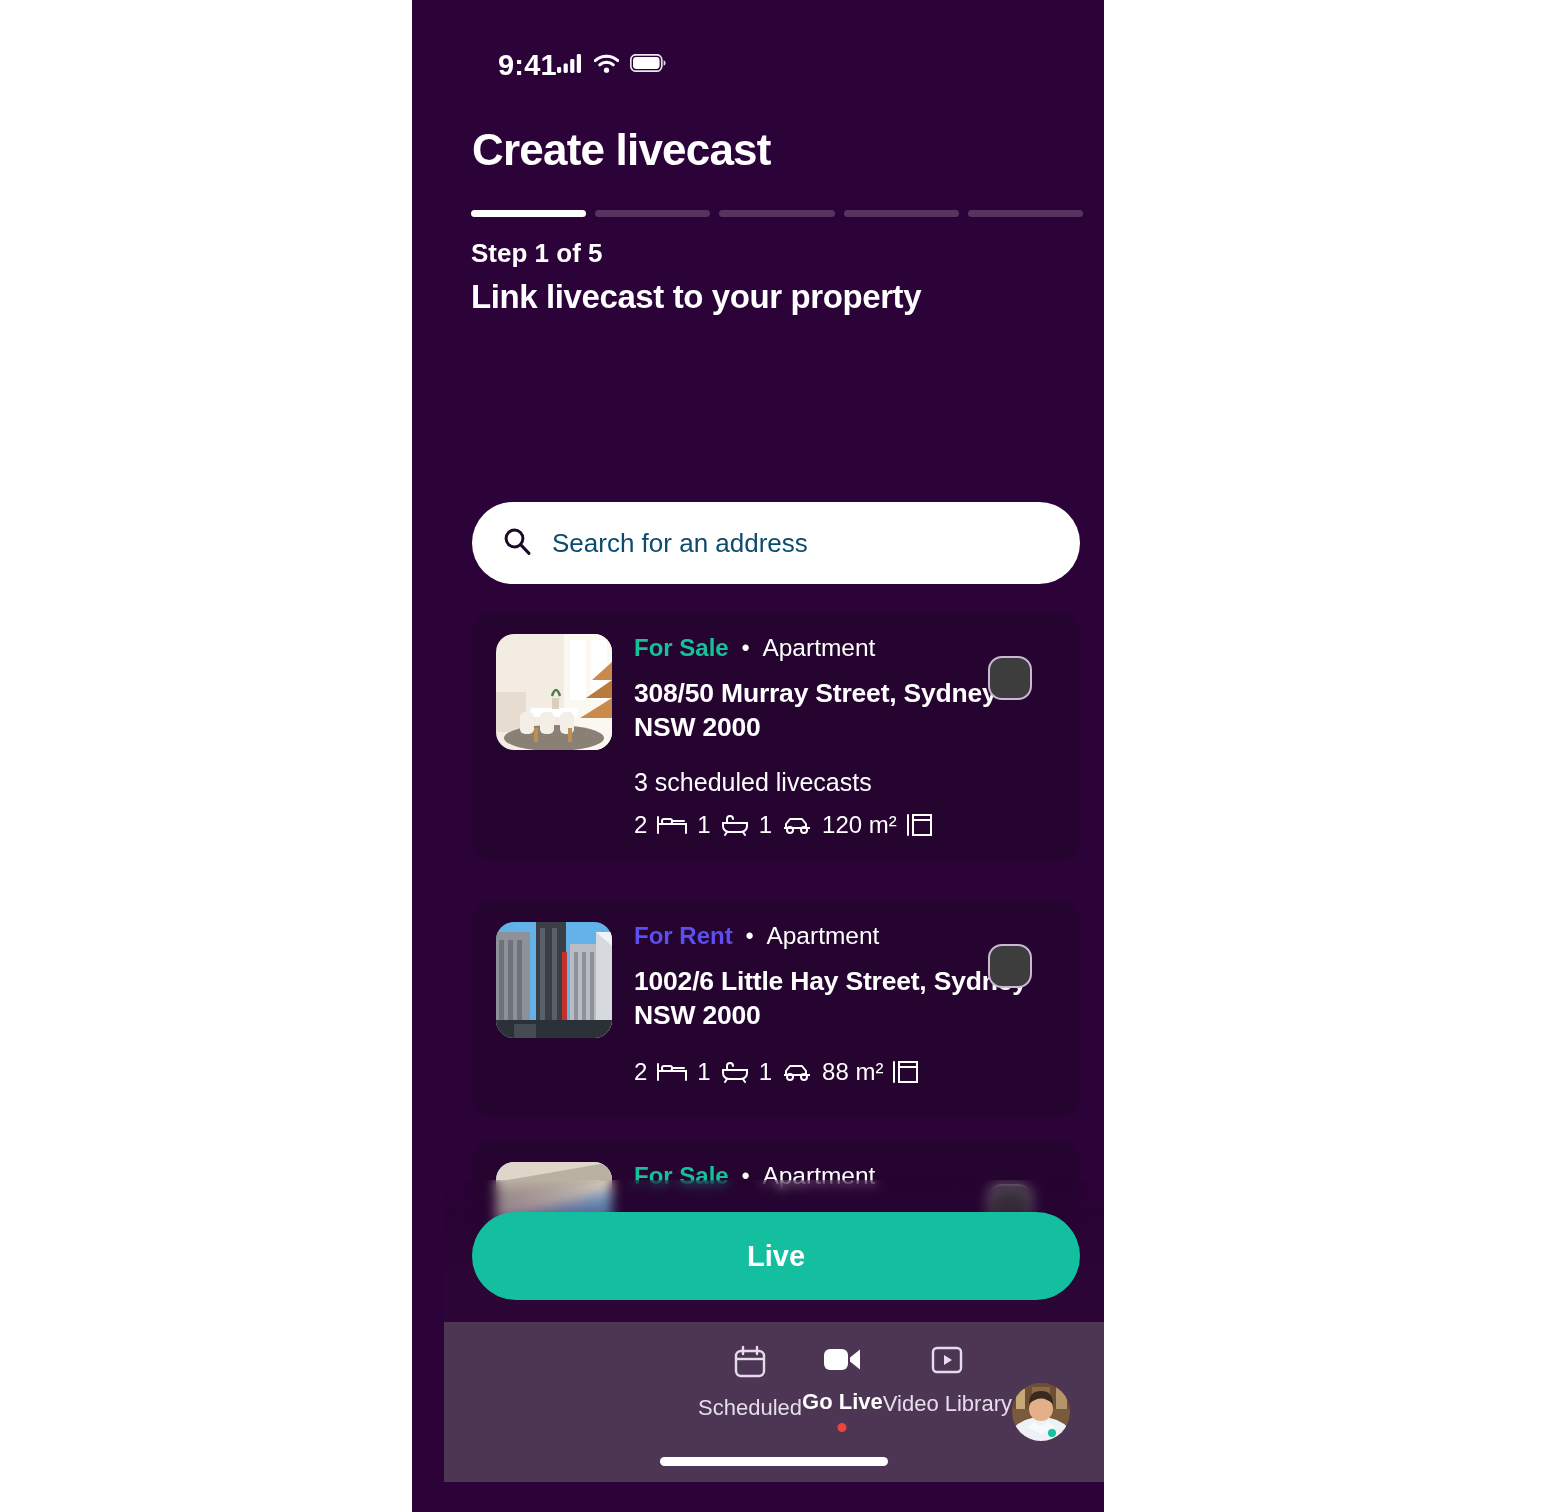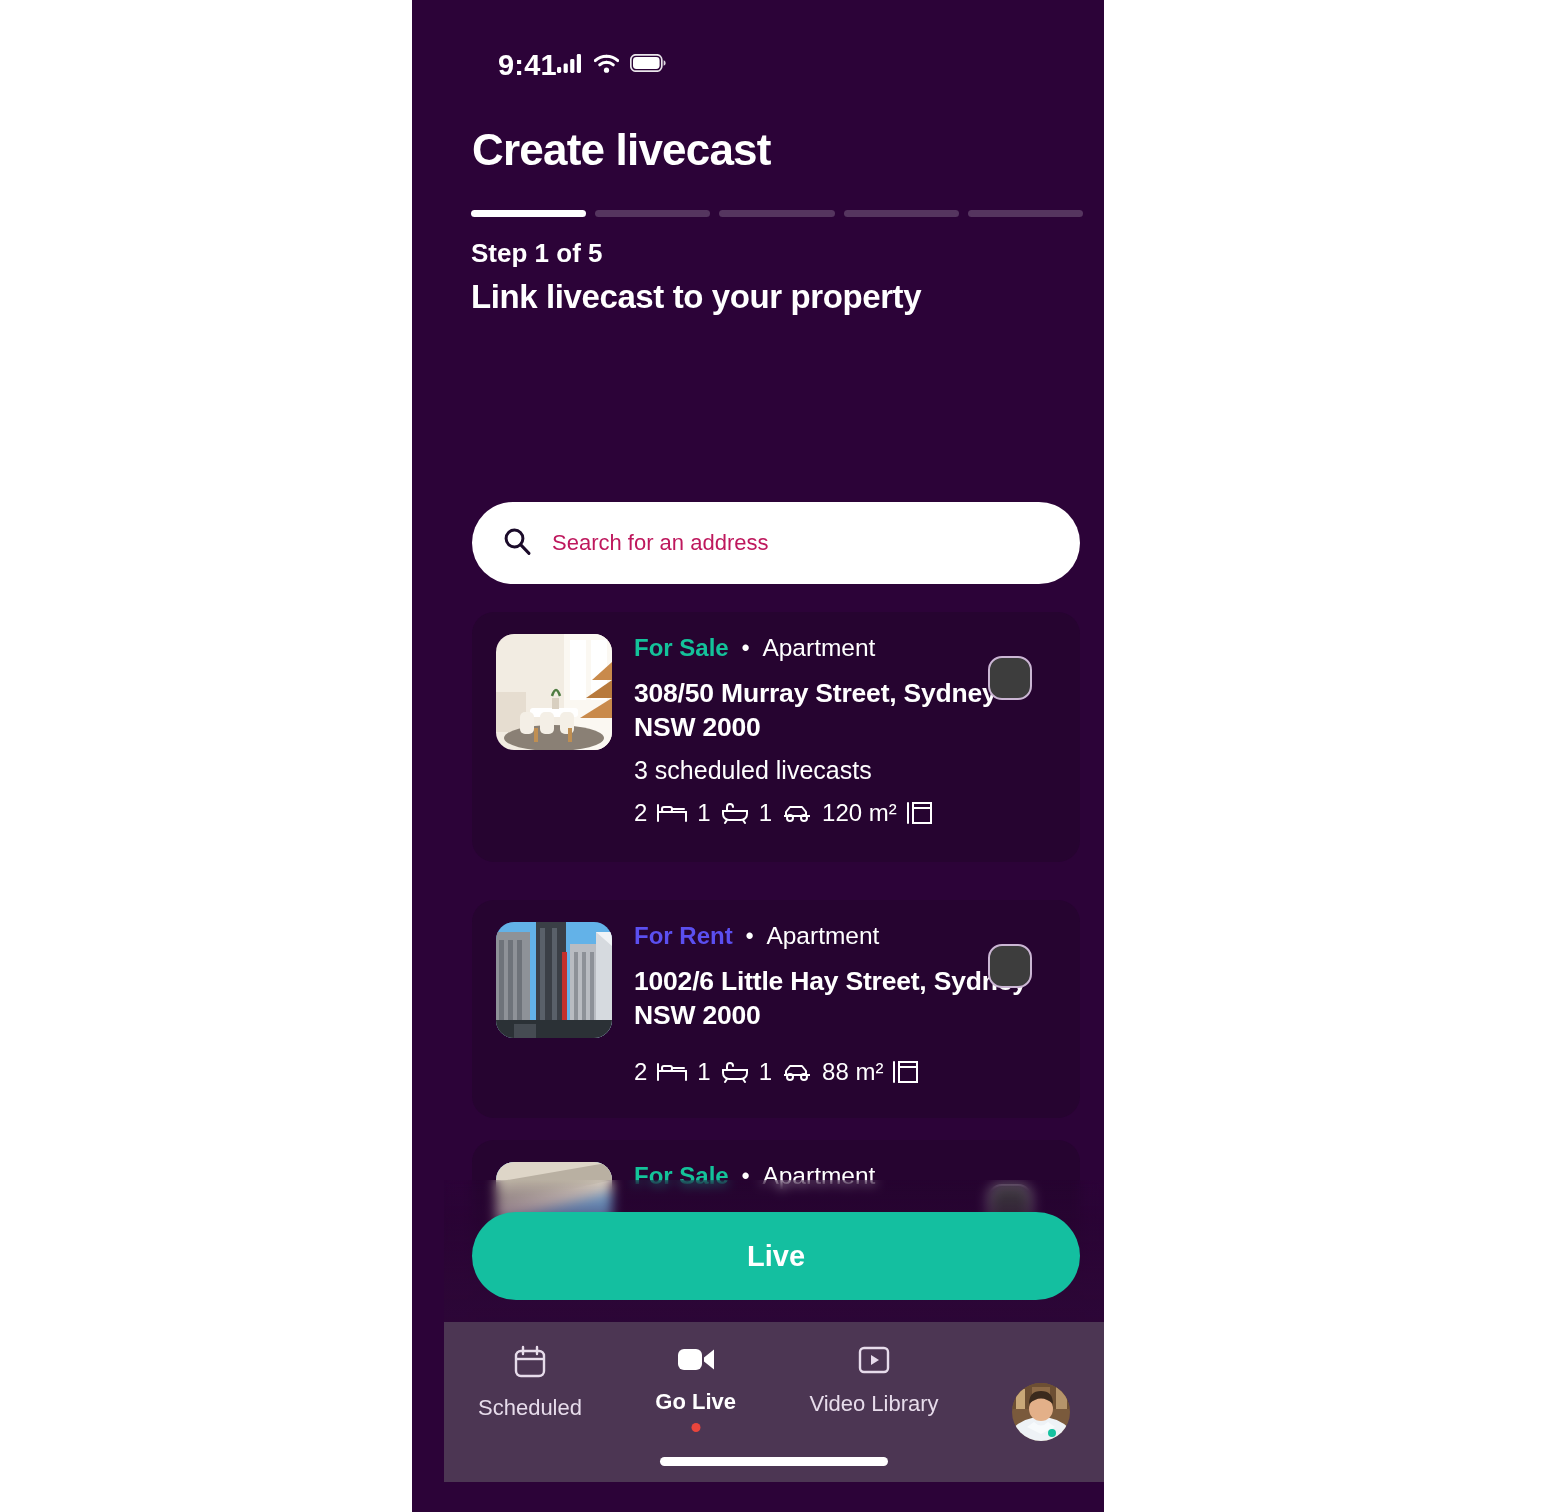--- a/index.html
+++ b/index.html
@@ -70,21 +70,21 @@
 
   
   .search {
     position:absolute; left:28px; top:472px;
     width:608px; height:82px;
     background:#ffffff; border-radius:41px;
     display:flex; align-items:center; padding:0 30px;
     gap:20px;
   }
   .search-placeholder {
-    color:#be185d; font-size:22px; font-weight:400;
+    color:#0c4a6e; font-size:26px; font-weight:400;
   }
 
   
   .card-scroll { position:absolute; left:0; top:582px; width:660px; height:640px; }
   .card {
     position:absolute; left:28px; width:608px;
     background:#260430; border-radius:22px;
     padding:22px 24px 20px 24px;
     display:flex; gap:22px;
   }
@@ -103,21 +103,21 @@
   .badge-sale { color:#14c29a; }
   .badge-rent { color:#5b4ff0; }
   .dot-sep { color:#ffffff; font-size:22px; }
   .ptype { color:#ffffff; font-weight:400; font-size:24.5px; }
 
   .card-address {
     margin-top:14px; color:#ffffff; font-size:26.5px;
     font-weight:800; line-height:34px; letter-spacing:-0.2px;
   }
   .card-sched {
-    margin-top:12px; color:#ffffff; font-size:25px; font-weight:400;
+    margin-top:24px; color:#ffffff; font-size:25px; font-weight:400;
   }
   .card-feats {
     margin-top:14px; display:flex; align-items:center; gap:9px;
     color:#ffffff; font-size:24px; font-weight:400;
   }
   .card-feats .fnum { font-size:24px; }
   .card-feats .farea { }
   .card-feats svg { display:block; }
 
   .check {
@@ -142,21 +142,21 @@
     color:#ffffff; font-size:29px; font-weight:800;
     display:flex; align-items:center; justify-content:center;
     font-family:"Liberation Sans", sans-serif;
     cursor:pointer;
   }
 
   
   .bottomnav {
     position:absolute; left:0; bottom:0; width:660px; height:160px;
     background:#4c3653;
-    display:flex; align-items:flex-start; justify-content:space-between;
+    display:flex; align-items:flex-start; justify-content:flex-end;
     padding:22px 34px 0 34px;
   }
   .navitem {
     display:flex; flex-direction:column; align-items:center; gap:11px;
     position:relative; min-width:80px;
   }
   .navlabel { color:#e7dceb; font-size:22px; font-weight:400; white-space:nowrap; }
   .navitem.active .navlabel { color:#ffffff; font-weight:700; }
   .live-dot {
     position:absolute; bottom:-17px; left:50%; transform:translateX(-50%);

